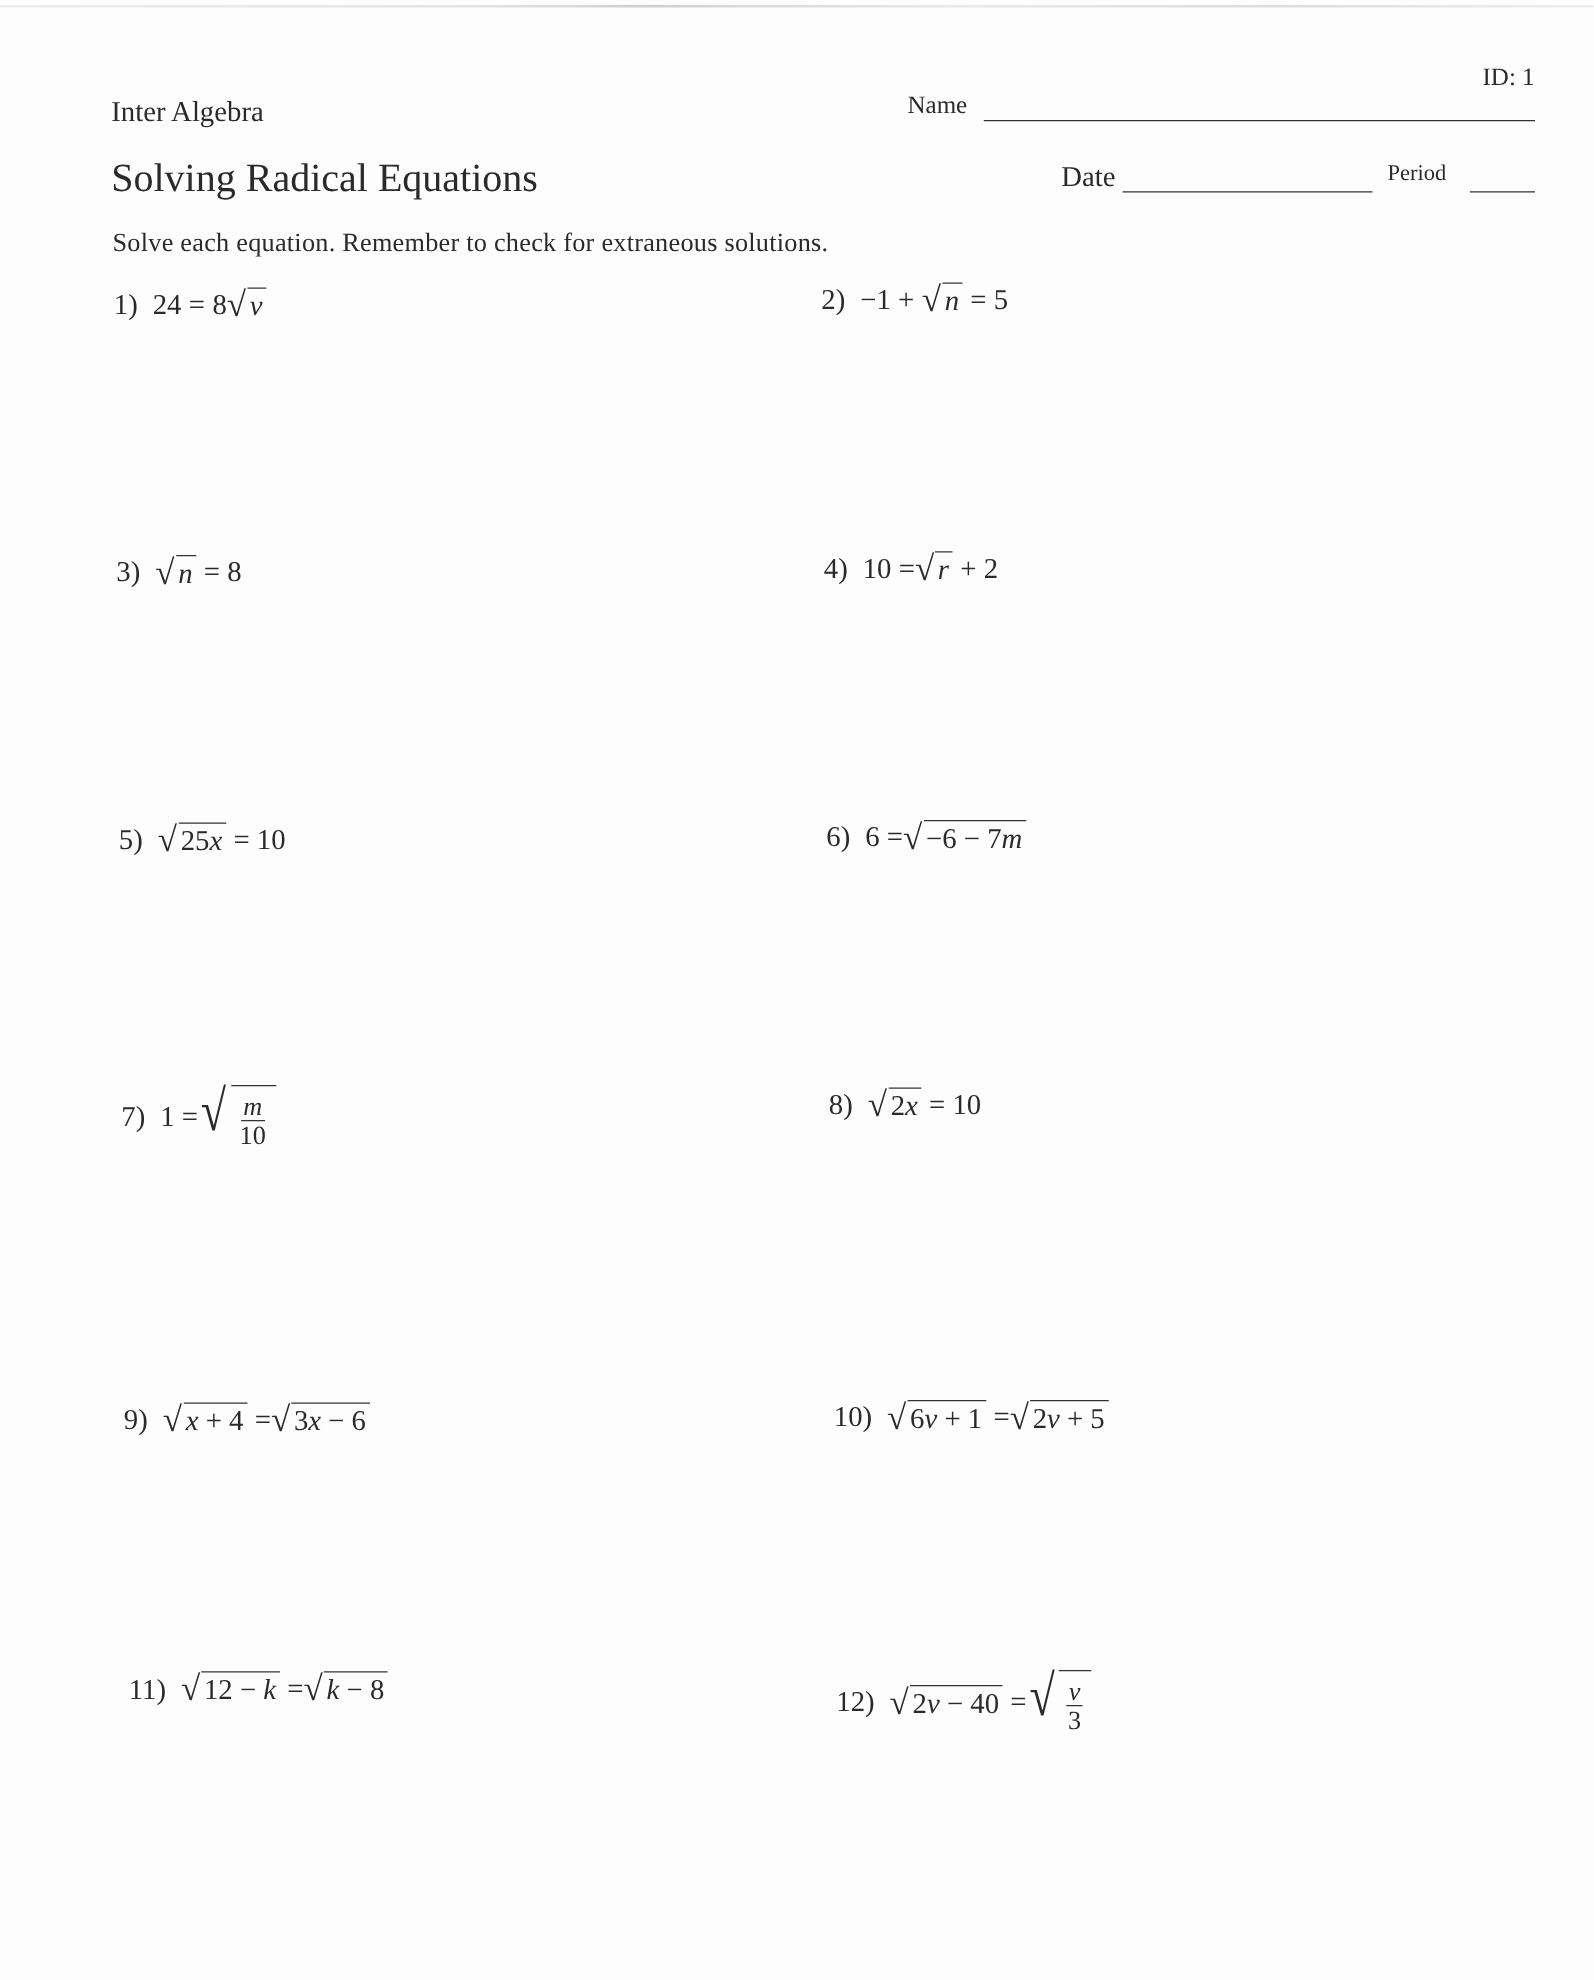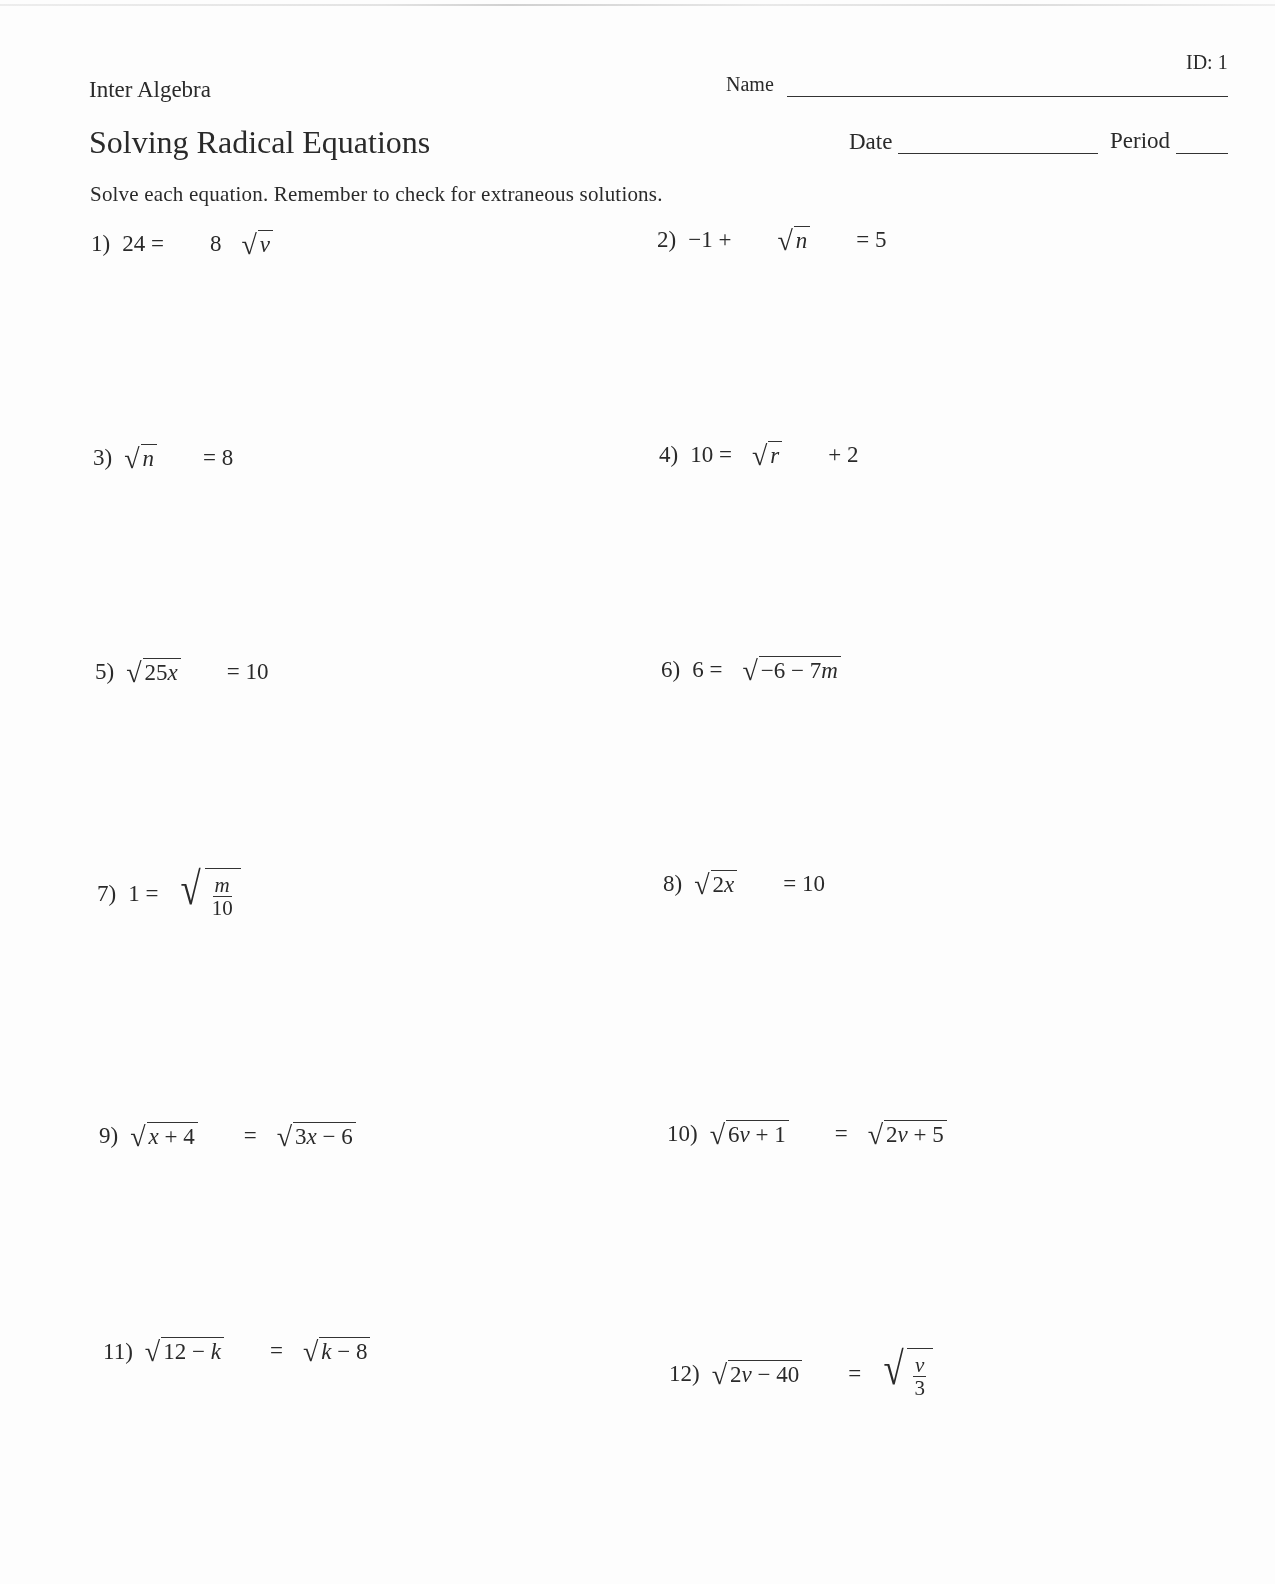--- a/index.html
+++ b/index.html
@@ -18,29 +18,29 @@
   }
   .abs { position: absolute; white-space: nowrap; }
   .course { left: 89px; top: 77px; font-size: 23px; }
   .title { left: 89px; top: 124px; font-size: 32px; }
   .instructions { left: 90px; top: 182px; font-size: 21px; font-weight: normal; letter-spacing: .2px; }
   .id { left: 1186px; top: 51px; font-size: 20px; }
   .name-label { left: 726px; top: 73px; font-size: 20px; }
   .name-line { left: 787px; top: 96px; width: 441px; border-bottom: 1.5px solid #333; height: 0; }
   .date-label { left: 849px; top: 129px; font-size: 23px; }
   .date-line { left: 898px; top: 153px; width: 200px; border-bottom: 1.5px solid #333; height: 0; }
-  .period-label { left: 1110px; top: 128px; font-size: 23px; }
+  .period-label { left: 1110px; top: 128px; font-size: 18px; }
   .period-line { left: 1176px; top: 153px; width: 52px; border-bottom: 1.5px solid #333; height: 0; }
 
   .problem {
     position: absolute; font-size: 23px; white-space: nowrap;
     display: flex; align-items: center;
   }
   .num { margin-right: 12px; }
-  .eq { display: inline-flex; align-items: center; gap: 20px; }
+  .eq { display: inline-flex; align-items: center; }
   .eq i { font-style: italic; }
   .sp { display: inline-block; width: 6px; }
   .rad {
     display: inline-flex; align-items: stretch; position: relative;
   }
   .rad .sign {
     font-size: 28px; line-height: 1; margin-right: 1px; transform: translateY(1px);
   }
   .rad .body {
     border-top: 1.5px solid #333; padding: 1px 3px 0 2px; line-height: 1.1;
@@ -214,21 +214,21 @@
     </span>
       <span class="sp"></span>
     <span>=</span>
     <span class="rad">
       <span class="sign">√</span>
       <span class="body"><i>k</i> <span>− 8</span></span>
     </span>
   </span>
 </div>
 
-<div class="problem" style="left:669px; top:1336px;margin-top:12px;">
+<div class="problem" style="left:669px; top:1336px;">
   <span class="num">12)</span>
   <span class="eq">
     <span class="rad">
       <span class="sign">√</span>
       <span class="body"><span>2</span><i>v</i> <span>− 40</span></span>
     </span>
       <span class="sp"></span>
     <span>=</span>
     <span class="rad tall">
       <span class="sign">√</span>

